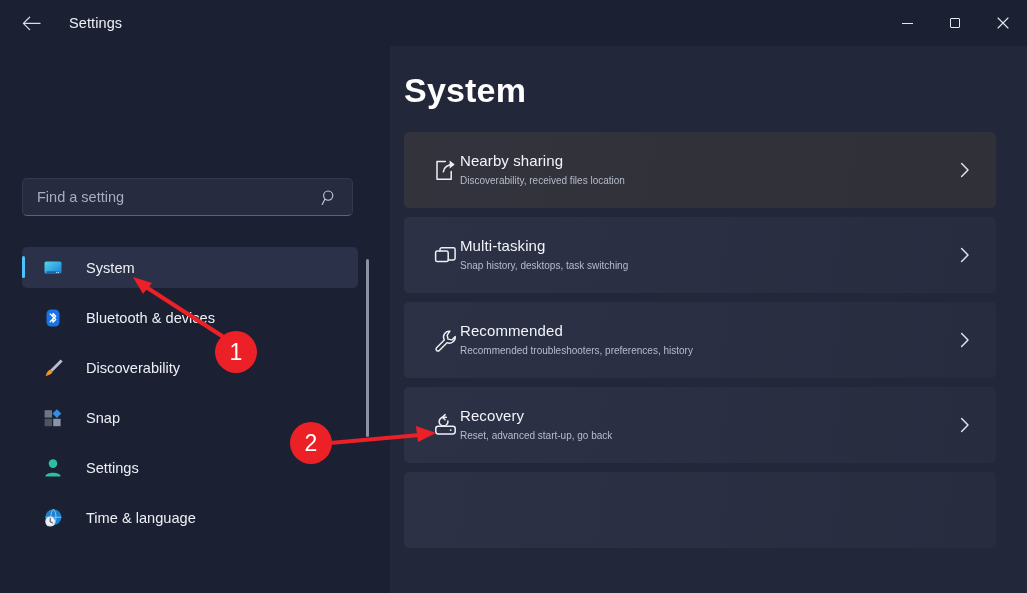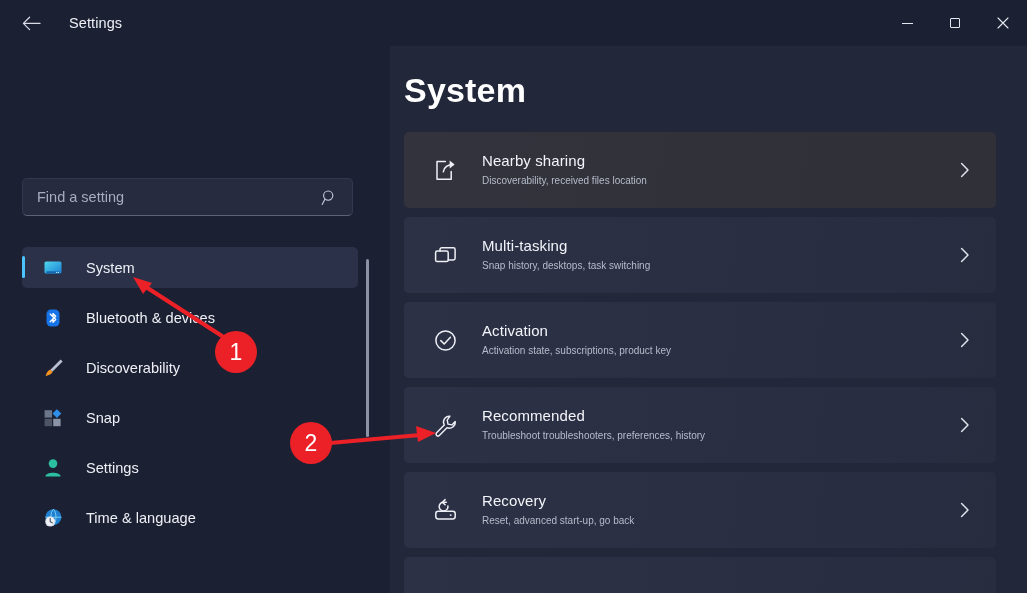--- a/index.html
+++ b/index.html
@@ -121,21 +121,21 @@
     cursor:pointer;
   }
   .card.hovered {
     background:linear-gradient(100deg,#32333c 0%,#313239 50%,#2f3038 100%);
   }
   .card-ico {
     width:30px; height:30px; margin-left:26px;
     display:flex; align-items:center; justify-content:center;
     flex-shrink:0;
   }
-  .card-text { margin-left:22px; }
+  .card-text { }
   .card-title {
     font-size:15px; color:#f2f4f9; line-height:19px; letter-spacing:.1px;
   }
   .card-sub {
     font-size:10px; color:#b6bccb; line-height:18px; margin-top:2px;
   }
   .card-chev {
     position:absolute; right:26px; top:50%;
     transform:translateY(-50%);
     display:flex;
@@ -312,48 +312,31 @@
           <div class="card-title">Multi-tasking</div>
           <div class="card-sub">Snap history, desktops, task switching</div>
         </div>
         <span class="card-chev">
           <svg width="10" height="16" viewBox="0 0 10 16">
             <path d="M1.6 1.4 L8 8 L1.6 14.6" stroke="#e2e5ee" stroke-width="1.45" fill="none" stroke-linecap="round" stroke-linejoin="round"></path>
           </svg>
         </span>
       </div>
 
-      <div class="card">
-        <span class="card-ico">
-          <svg width="27" height="27" viewBox="0 0 27 27">
-            <circle cx="13.5" cy="13.5" r="9.6" stroke="#eef0f6" stroke-width="1.5" fill="none"></circle>
-            <path d="M8.8 13.6 L12.2 17 L18.4 10.2" stroke="#eef0f6" stroke-width="1.5" fill="none" stroke-linecap="round" stroke-linejoin="round"></path>
-          </svg>
-        </span>
-        <div class="card-text">
-          <div class="card-title">Activation</div>
-          <div class="card-sub">Activation state, subscriptions, product key</div>
-        </div>
-        <span class="card-chev">
-          <svg width="10" height="16" viewBox="0 0 10 16">
-            <path d="M1.6 1.4 L8 8 L1.6 14.6" stroke="#e2e5ee" stroke-width="1.45" fill="none" stroke-linecap="round" stroke-linejoin="round"></path>
-          </svg>
-        </span>
-      </div>
 
       <div class="card">
         <span class="card-ico">
           <svg width="27" height="27" viewBox="0 0 27 27">
             <path d="M17.9 4.2 A5.9 5.9 0 0 0 12.3 13 L4.6 20.7 A1.9 1.9 0 0 0 7.3 23.4
                      L15 15.7 A5.9 5.9 0 0 0 23.2 9.6 L19.9 12.9 L16 12.1 L15.2 8.2 Z" stroke="#eef0f6" stroke-width="1.45" fill="none" stroke-linejoin="round" stroke-linecap="round"></path>
           </svg>
         </span>
         <div class="card-text">
           <div class="card-title">Recommended</div>
-          <div class="card-sub">Troubleshoot troubleshooters, preferences, history</div>
+          <div class="card-sub">Recommended troubleshooters, preferences, history</div>
         </div>
         <span class="card-chev">
           <svg width="10" height="16" viewBox="0 0 10 16">
             <path d="M1.6 1.4 L8 8 L1.6 14.6" stroke="#e2e5ee" stroke-width="1.45" fill="none" stroke-linecap="round" stroke-linejoin="round"></path>
           </svg>
         </span>
       </div>
 
       <div class="card">
         <span class="card-ico">

